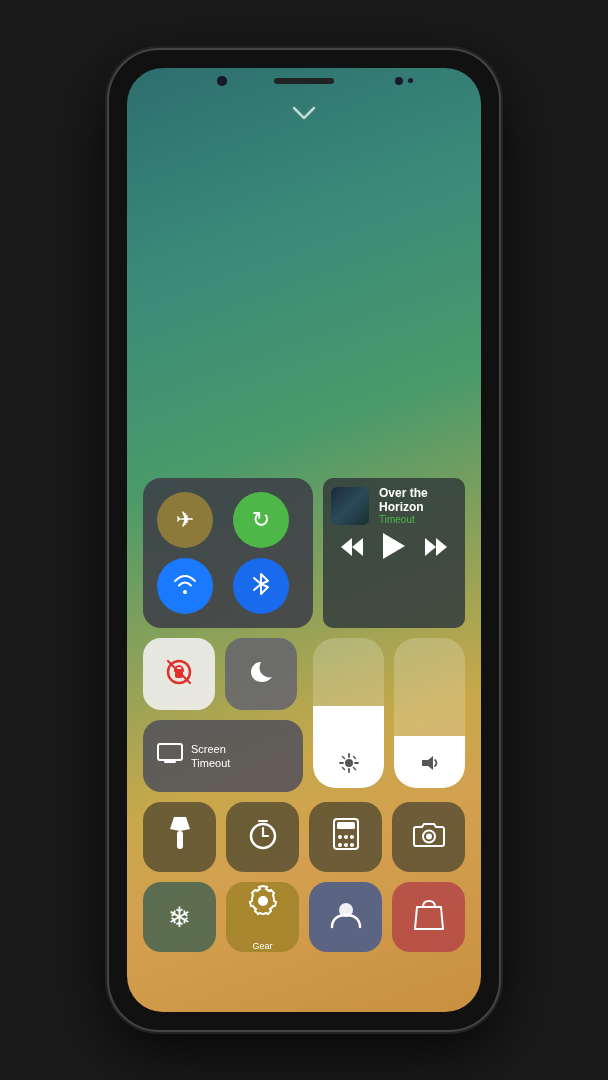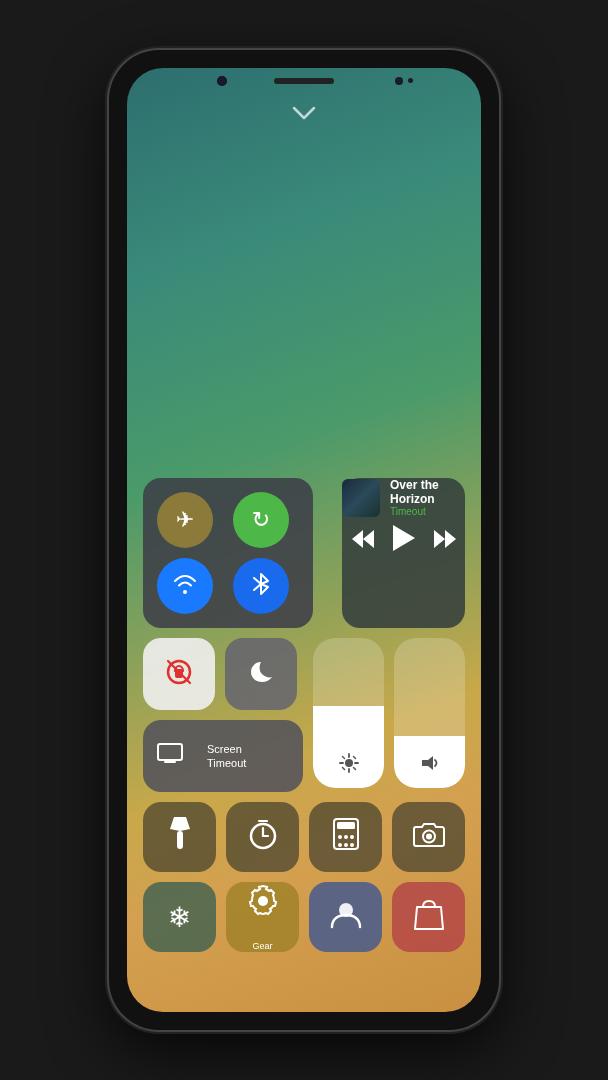--- a/index.html
+++ b/index.html
@@ -145,24 +145,23 @@
     }
 
     .btn-airplane { background: #8b7a3a; }
     .btn-rotation { background: #4db848; }
     .btn-wifi { background: #1a7aff; }
     .btn-bluetooth { background: #1a6aee; }
 
     .media-panel {
       flex: 1;
       background: rgba(50,60,60,0.85);
-      border-radius: 18px;
-      padding: 0;
+      border-radius: 10px;
+      padding: 8px;
       backdrop-filter: blur(20px);
-      margin-left: 19px;
     }
 
     .media-top {
       display: flex;
       align-items: center;
       gap: 10px;
       margin-bottom: 8px;
     }
 
     .media-thumb {
@@ -229,21 +228,21 @@
     }
 
     
     .screen-timeout-btn {
       width: 160px;
       height: 72px;
       background: rgba(80,80,90,0.85);
       border-radius: 18px;
       display: flex;
       align-items: center;
-      gap: 24px;
+      gap: 8px;
       padding: 0 14px;
       cursor: pointer;
       backdrop-filter: blur(10px);
     }
 
     .screen-timeout-text {
       color: white;
       font-size: 11px;
       font-weight: 500;
       line-height: 1.3;

